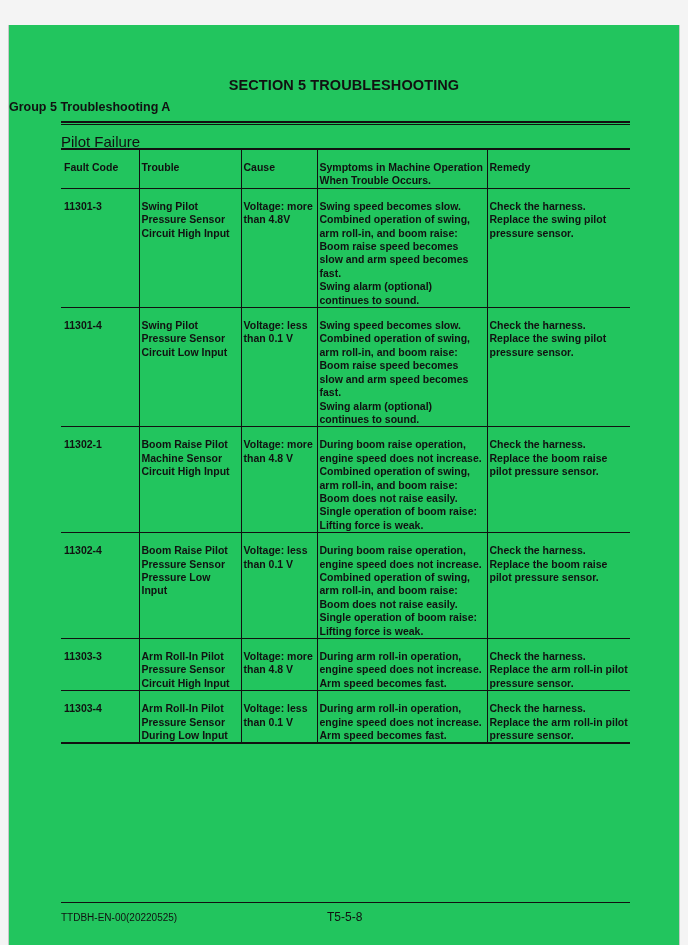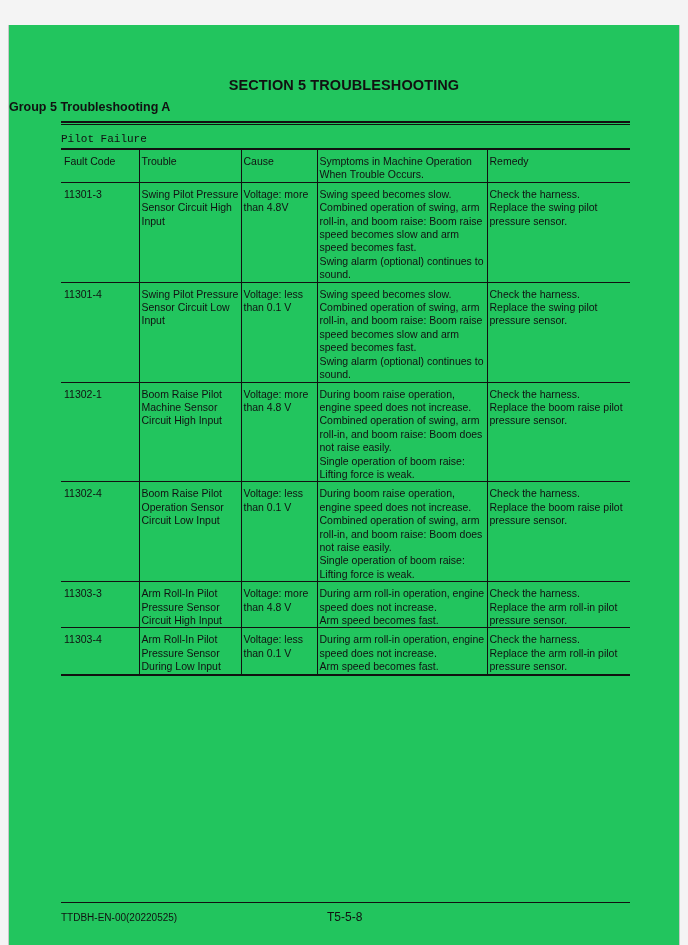--- a/index.html
+++ b/index.html
@@ -40,37 +40,36 @@
     position: absolute;
     left: 52px; width: 569px; top: 96px;
     height: 4px;
     border-top: 2px solid #111;
     border-bottom: 1px solid #111;
     box-sizing: border-box;
   }
   .table-caption {
     position: absolute;
     left: 52px; top: 108px;
-    font-size: 11px;
-    font-family: Liberation Mono, monospace;
+    font-size: 15px;
   }
   table.fault-table {
     position: absolute;
     left: 52px; top: 123px;
     width: 569px;
     border-collapse: collapse;
     font-size: 10.5px;
     line-height: 13.4px;
     table-layout: fixed;
   }
   .fault-table th, .fault-table td {
     vertical-align: top;
     text-align: left;
-    font-weight: normal;
-    padding: 5px 2px 0 2px;
+    font-weight: bold;
+    padding: 11px 2px 0 2px;
     border-left: 1px solid #111;
     border-right: 1px solid #111;
     border-bottom: 1px solid #111;
     white-space: pre-line;
   }
   .fault-table th:first-child, .fault-table td:first-child { border-left: none; padding-left: 3px; }
   .fault-table th:last-child, .fault-table td:last-child { border-right: none; }
   .fault-table thead tr { border-top: 2px solid #111; }
   .fault-table tbody tr:last-child td { border-bottom: 2px solid #111; }
   .footer-rule {
@@ -143,21 +142,21 @@
         <td>Boom Raise Pilot Machine Sensor Circuit High Input</td>
         <td>Voltage: more than 4.8 V</td>
         <td>During boom raise operation, engine speed does not increase.
 Combined operation of swing, arm roll-in, and boom raise: Boom does not raise easily.
 Single operation of boom raise: Lifting force is weak.</td>
         <td>Check the harness.
 Replace the boom raise pilot pressure sensor.</td>
       </tr>
       <tr>
         <td>11302-4</td>
-        <td>Boom Raise Pilot Operation Sensor Circuit Low Input</td>
+        <td>Boom Raise Pilot Pressure Sensor Pressure Low Input</td>
         <td>Voltage: less than 0.1 V</td>
         <td>During boom raise operation, engine speed does not increase.
 Combined operation of swing, arm roll-in, and boom raise: Boom does not raise easily.
 Single operation of boom raise: Lifting force is weak.</td>
         <td>Check the harness.
 Replace the boom raise pilot pressure sensor.</td>
       </tr>
       <tr>
         <td>11303-3</td>
         <td>Arm Roll-In Pilot Pressure Sensor Circuit High Input</td>

